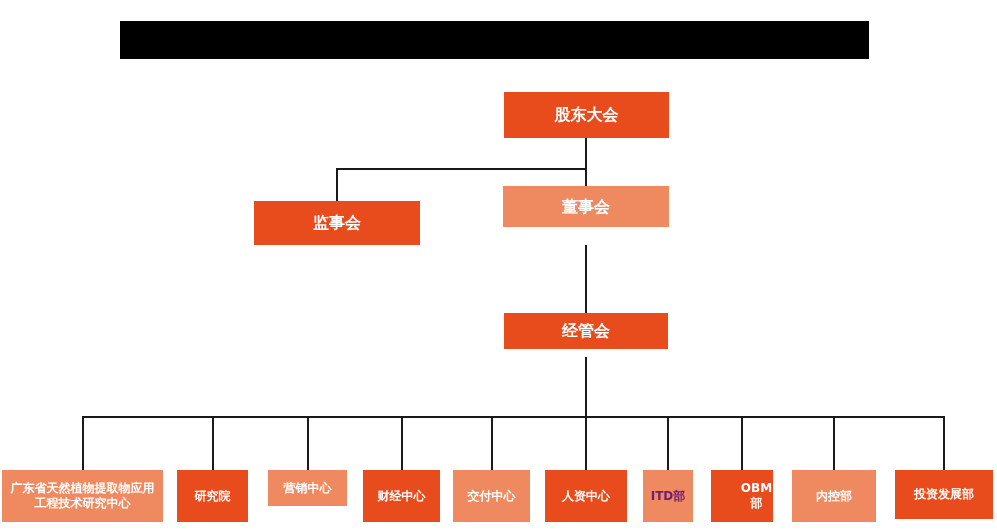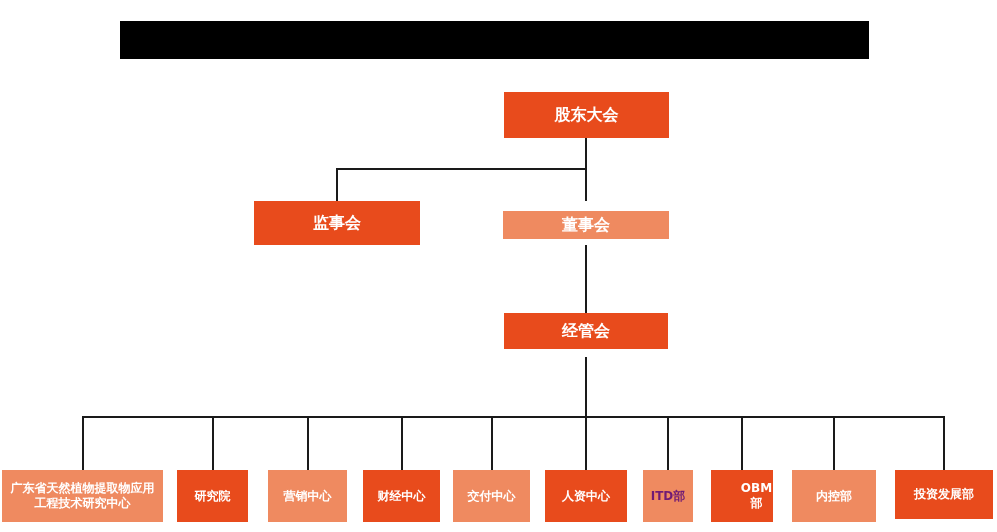--- a/index.html
+++ b/index.html
@@ -37,25 +37,25 @@
   .node.lvl1 { font-size: 16px; }
   .node.lvl4 { font-size: 12px; }
   .node.small-text { font-size: 12px; padding: 10px 3px; }
   .line {
     position: absolute;
     background: #1a1a1a;
   }
   
   #n-shareholders { left: 504px; top: 92px;  width: 165px; height: 46px; }
   #n-supervisory  { left: 254px; top: 201px; width: 166px; height: 44px; }
-  #n-board        { left: 503px; top: 211px; width: 166px; height: 28px; }
+  #n-board        { left: 503px; top: 186px; width: 166px; height: 41px; }
   #n-management   { left: 504px; top: 313px; width: 164px; height: 36px; }
   #n-dept-0 { left: 2px;   top: 470px; width: 161px; height: 52px; }
   #n-dept-1 { left: 177px; top: 470px; width: 71px;  height: 52px; }
-  #n-dept-2 { left: 268px; top: 470px; width: 79px;  height: 52px; }
+  #n-dept-2 { left: 268px; top: 470px; width: 79px;  height: 36px; }
   #n-dept-3 { left: 363px; top: 470px; width: 77px;  height: 52px; }
   #n-dept-4 { left: 453px; top: 470px; width: 77px;  height: 52px; }
   #n-dept-5 { left: 545px; top: 470px; width: 82px;  height: 52px; }
   #n-dept-6 { left: 643px; top: 470px; width: 50px;  height: 52px; }
   #n-dept-7 { left: 711px; top: 470px; width: 62px;  height: 52px; padding-left: 29px; }
   #n-dept-8 { left: 792px; top: 470px; width: 84px;  height: 52px; }
   #n-dept-9 { left: 895px; top: 470px; width: 98px;  height: 49px; }
 </style>
 </head>
 <body>

